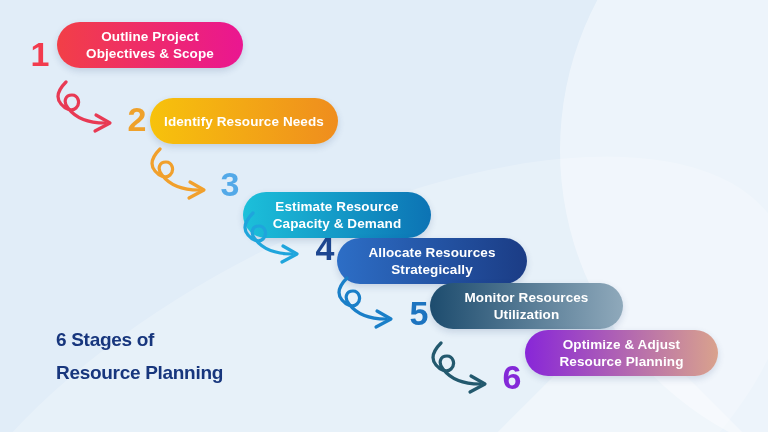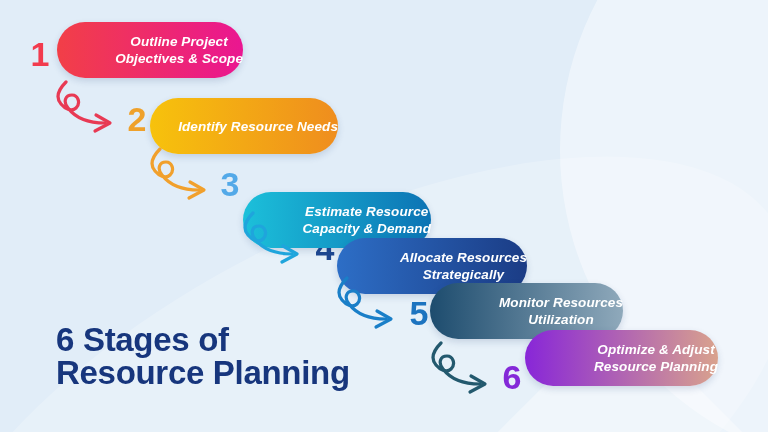--- a/index.html
+++ b/index.html
@@ -12,24 +12,23 @@
   .bg-shape{position:absolute;pointer-events:none;}
   .bg-swoosh-1{left:560px;top:-170px;width:640px;height:640px;border-radius:50%;
     background:rgba(255,255,255,0.42);}
   .bg-swoosh-2{left:-120px;top:230px;width:950px;height:430px;border-radius:50%;
     transform:rotate(-27deg);background:rgba(255,255,255,0.22);}
   .bg-swoosh-3{left:470px;top:372px;width:300px;height:300px;border-radius:46px;
     transform:rotate(45deg);background:rgba(255,255,255,0.38);}
 
   
   .pill{
-    position:absolute;height:56px;border-radius:29px;
-    display:flex;align-items:center;justify-content:flex-end;
+    position:absolute;height:46px;border-radius:29px;
+    display:flex;align-items:center;justify-content:center;
     box-shadow:0 3px 7px rgba(25,55,115,0.16);
-    font-style:italic;
   }
   .pill .label{
     color:#ffffff;font-size:13.5px;font-weight:700;line-height:17px;
     text-align:center;white-space:pre-line;letter-spacing:0.1px;
   }
   .s1{left:57px; top:22px; width:186px;}
   .s2{left:150px;top:90px; width:188px;margin-top:8px;}
   .s3{left:243px;top:154px;width:188px;margin-top:38px;}
   .s4{left:337px;top:218px;width:190px;}
   .s5{left:430px;top:283px;width:193px;}
@@ -53,21 +52,21 @@
   .a2{left:146px;top:147px;}
   .a3{left:239px;top:211px;}
   .a4{left:333px;top:276px;}
   .a5{left:427px;top:341px;}
 
   
   .brand{position:absolute;left:56px;top:316px;}
   .logo-row{display:flex;align-items:center;gap:6px;height:22px;}
   .logo-text{font-size:14.5px;font-weight:700;letter-spacing:0.1px;}
   .main-title{
-    margin:7px 0 0 0;font-size:33px;font-weight:800;line-height:33px;
+    margin:7px 0 0 0;font-size:19px;font-weight:800;line-height:33px;
     letter-spacing:-0.3px;white-space:pre-line;
   }
   .hidden-defs{position:absolute;width:0;height:0;overflow:hidden;}
 </style>
 </head>
 <body>
 
 <div class="canvas">
 
   <div class="bg-shape bg-swoosh-1"></div>

